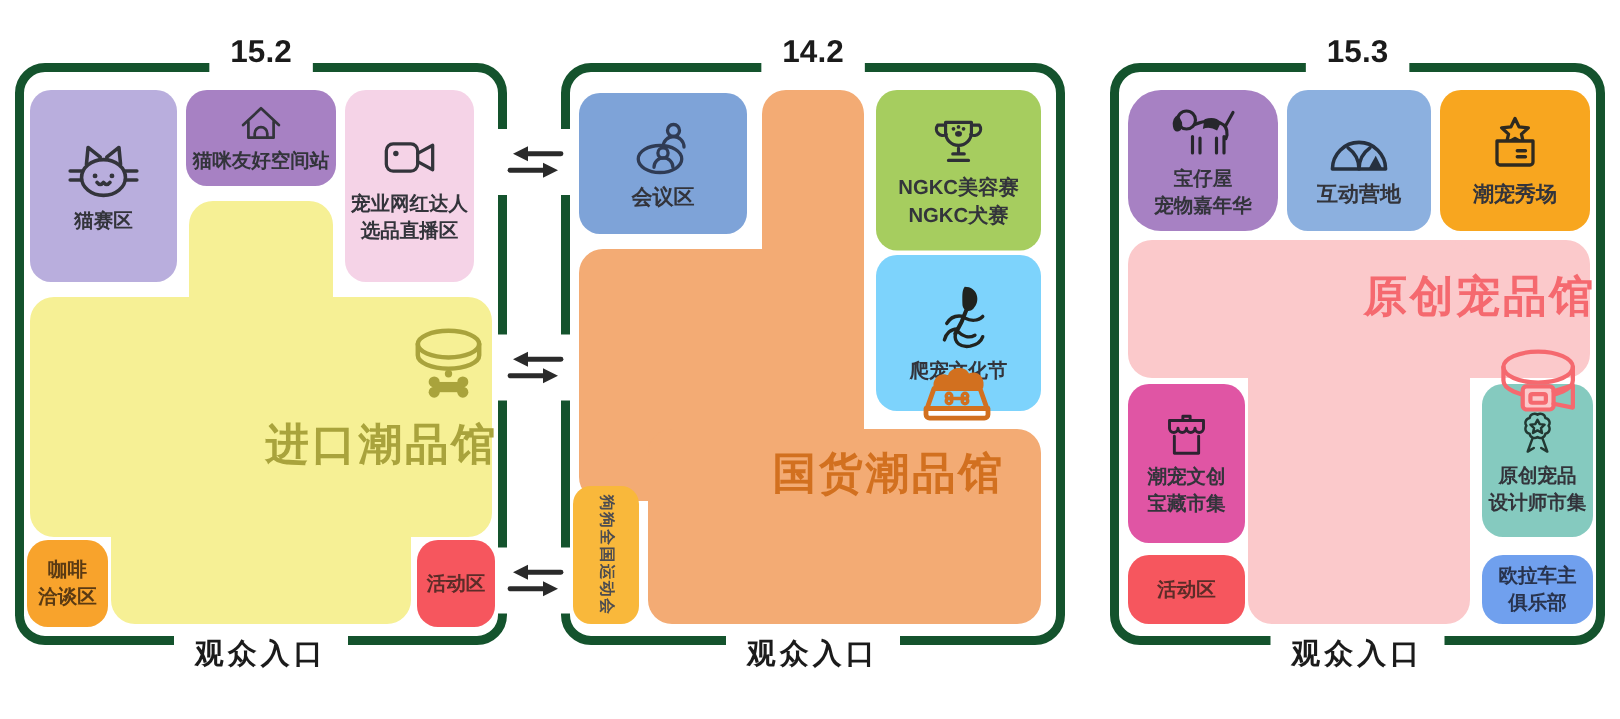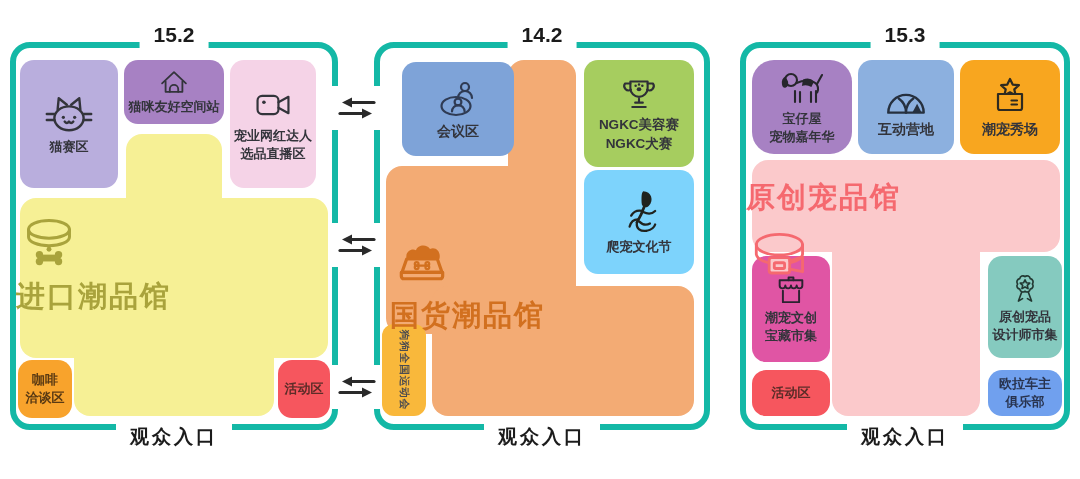--- a/index.html
+++ b/index.html
@@ -1,28 +1,28 @@
 <!DOCTYPE html>
 <html><head>
 <meta charset="utf-8">
 <style>
   html,body{margin:0;padding:0;background:#fff;}
   body{font-family:"Liberation Sans","DejaVu Sans",sans-serif;}
   .canvas{position:relative;width:1080px;height:479px;background:#fff;overflow:hidden;}
-  .hall{position:absolute;top:42px;height:388px;border:6px solid #14b8a6;border-radius:20px;box-sizing:border-box;background:#fff;}
+  .hall{position:absolute;top:42px;height:388px;border:6px solid #14532d;border-radius:20px;box-sizing:border-box;background:#fff;}
   #hall-1{left:10px;width:328px;}
   #hall-2{left:374px;width:336px;}
   #hall-3{left:740px;width:330px;}
   .hall-number{position:absolute;top:-27px;left:50%;transform:translateX(-50%);background:#fff;padding:0 14px;font-size:21px;font-weight:bold;color:#1b1b1b;line-height:27px;white-space:nowrap;z-index:4;}
   .hall-entrance{position:absolute;bottom:-27px;left:50%;transform:translateX(-50%);background:#fff;padding:0 14px;font-size:19px;font-weight:bold;color:#1b1b1b;letter-spacing:3px;line-height:28px;white-space:nowrap;z-index:4;}
   .floor{position:absolute;border-radius:16px;}
   .zone{position:absolute;border-radius:14px;display:flex;flex-direction:column;align-items:center;justify-content:center;gap:3px;text-align:center;color:#33343b;font-weight:bold;}
   .zone .zlabel{font-size:13px;line-height:1.28;}
   .zone svg,.hc svg{display:block;}
-  .hc{position:absolute;display:flex;flex-direction:column;align-items:flex-start;gap:6px;z-index:2;}
+  .hc{position:absolute;display:flex;flex-direction:column;align-items:flex-end;gap:6px;z-index:2;}
   .hall-title{font-weight:bold;font-size:29px;letter-spacing:2px;white-space:nowrap;}
   .vbox{position:absolute;border-radius:12px;display:flex;align-items:center;justify-content:center;overflow:hidden;}
   .vbox .vtext{transform:rotate(90deg);white-space:nowrap;font-size:10.5px;font-weight:bold;color:#4c4c50;letter-spacing:1px;}
   .gap{position:absolute;left:330px;width:52px;background:#fff;z-index:5;}
   .arrow{position:absolute;left:337px;z-index:6;}
   .s1{font-size:11.5px;line-height:1.3;}
   .s2{font-size:12px;line-height:1.3;}
 </style>
 </head>
 <body>
@@ -123,21 +123,21 @@
             <circle cx="20" cy="20.8" r="1.4"></circle>
               <circle cx="20" cy="23.2" r="1.4"></circle>
             <circle cx="28" cy="20.8" r="1.4"></circle>
               <circle cx="28" cy="23.2" r="1.4"></circle>
           </g>
         </svg>
       </span>
       <div class="hall-title">国货潮品馆</div>
     </div>
 
-    <div class="zone" style="left:22px;top:14px;width:112px;height:94px;background:#7ea3d8;">
+    <div class="zone" style="left:6px;top:14px;width:112px;height:94px;background:#7ea3d8;">
       <span>
         <svg width="48" height="42" viewBox="0 0 48 42" fill="none" stroke="#2f3b54" stroke-width="2.2" stroke-linecap="round" stroke-linejoin="round">
           <circle cx="31" cy="9" r="4"></circle>
           <path d="M24,20 a7,7 0 0 1 14,0"></path>
           <ellipse cx="22" cy="28" rx="14.5" ry="9"></ellipse>
           <circle cx="24" cy="24" r="3.4"></circle>
           <path d="M18,33.5 a6.3,6.3 0 0 1 12.6,0"></path>
         </svg>
       </span>
       <div class="zlabel" style="font-size:14px">会议区</div>

